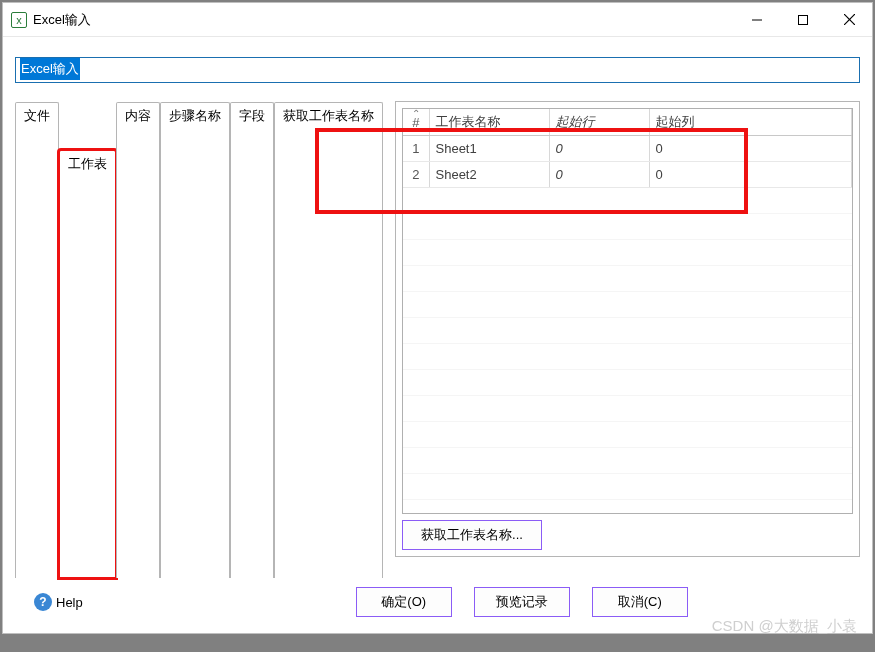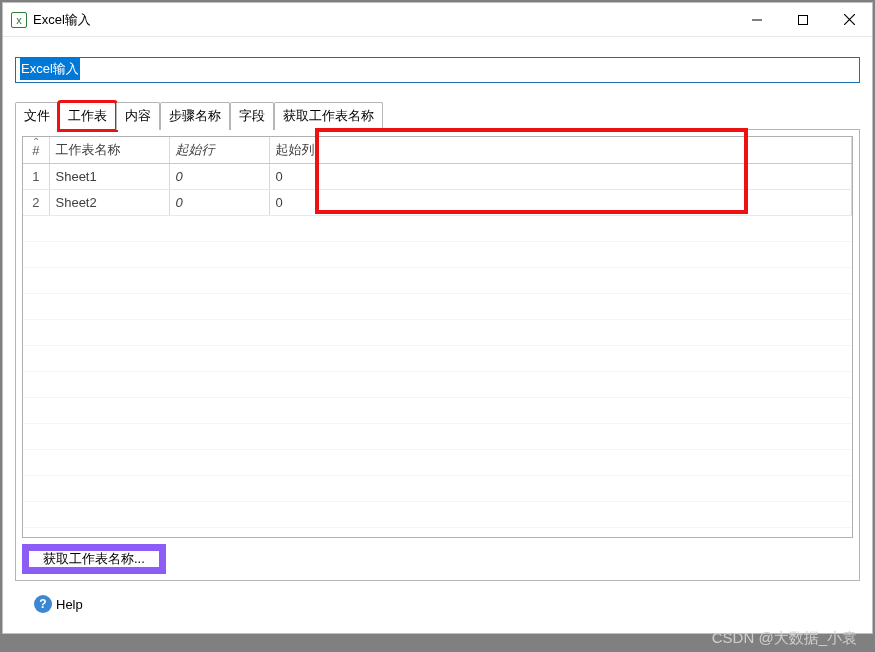--- a/index.html
+++ b/index.html
@@ -75,21 +75,21 @@
       border-bottom: none;
       background:#fff;
       margin-right: 0px;
       border-radius: 2px 2px 0 0;
       cursor:pointer;
       position:relative;
       top:1px;
       color:#000;
     }
     .tab.active { background:#fff; }
-    .tab.highlighted { outline: 3px solid #e11; outline-offset: -1px; }
+    .tab.highlighted { outline: 3px solid #e11; outline-offset: -1px; margin-top: 48px; }
     .tab-panel {
       border: 1px solid #b5b5b5;
       background:#fff;
       flex:1;
       display:flex;
       flex-direction:column;
       padding: 6px;
       height: 456px;
     }
     .panel-body {
@@ -149,21 +149,21 @@
       repeating-linear-gradient(to bottom, #fff 0, #fff 25px, #f5f5f5 25px, #f5f5f5 26px);
     }
     .below-grid { padding-top:6px; }
     .btn {
       display:inline-flex;
       align-items:center;
       justify-content:center;
       height:30px;
       min-width:96px;
       padding: 0 14px;
-      border:7px solid #8b5cf6;
+      border:1px solid #8b5cf6;
       background:#fdfdfd;
       cursor:pointer;
       font-size:13px;
     }
     .footer {
       display:flex;
       align-items:center;
       gap:14px;
       padding: 10px 10px 10px 10px;
     }
@@ -172,21 +172,21 @@
       padding:3px 8px; border:1px solid transparent; border-radius:3px;
       cursor:pointer;
     }
     .help-icon {
       width:18px; height:18px; border-radius:50%; background:#3a87d4; color:#fff;
       display:inline-flex; align-items:center; justify-content:center;
       font-size:12px; font-weight:bold;
     }
     .footer .main-btns { display:flex; gap:22px; margin-left: 250px;}
     .watermark {
-      position:absolute; right:18px; bottom:4px; color:#cfcfcf; font-size:15px;
+      position:absolute; right:18px; bottom:16px; color:#cfcfcf; font-size:15px;
       pointer-events:none;
       margin-left:10px;
     }
     .hat { font-size:10px; position:absolute; top:-1px; left:9px; color:#777; }
     .th-idx { position:relative; }
     svg { display:block; }
   </style>
 </head>
 <body>
 
@@ -216,21 +216,21 @@
   </div>
 
   <div class="content">
 
     <div class="step-row">
       <div class="step-input">
         <span class="sel">Excel输入</span>
       </div>
     </div>
 
-    <div class="tabs-wrap" style="display:flex; flex-direction:column; flex:1; position:relative;">
+    <div class="tabs-wrap" style="display:flex; flex-direction:row; flex:1; position:relative;gap:12px;">
       <div class="tabs">
         <div class="tab">文件</div>
         <div class="tab active highlighted">工作表</div>
         <div class="tab">内容</div>
         <div class="tab">步骤名称</div>
         <div class="tab">字段</div>
         <div class="tab">获取工作表名称</div>
       </div>
 
       <div class="tab-panel">
@@ -271,18 +271,23 @@
       </div>
 
       <div class="highlight-box" style="left:300px; top:27px; width:433px; height:86px;"></div>
     </div>
 
     <div class="footer">
       <div class="help-btn">
         <span class="help-icon">?</span>
         <span>Help</span>
       </div>
+      <div class="main-btns">
+        <button class="btn">确定(O)</button>
+        <button class="btn">预览记录</button>
+        <button class="btn">取消(C)</button>
+      </div>
     </div>
 
   </div>
 </div>
 
 <div class="watermark">CSDN @大数据_小袁</div>
 
 </body></html>

